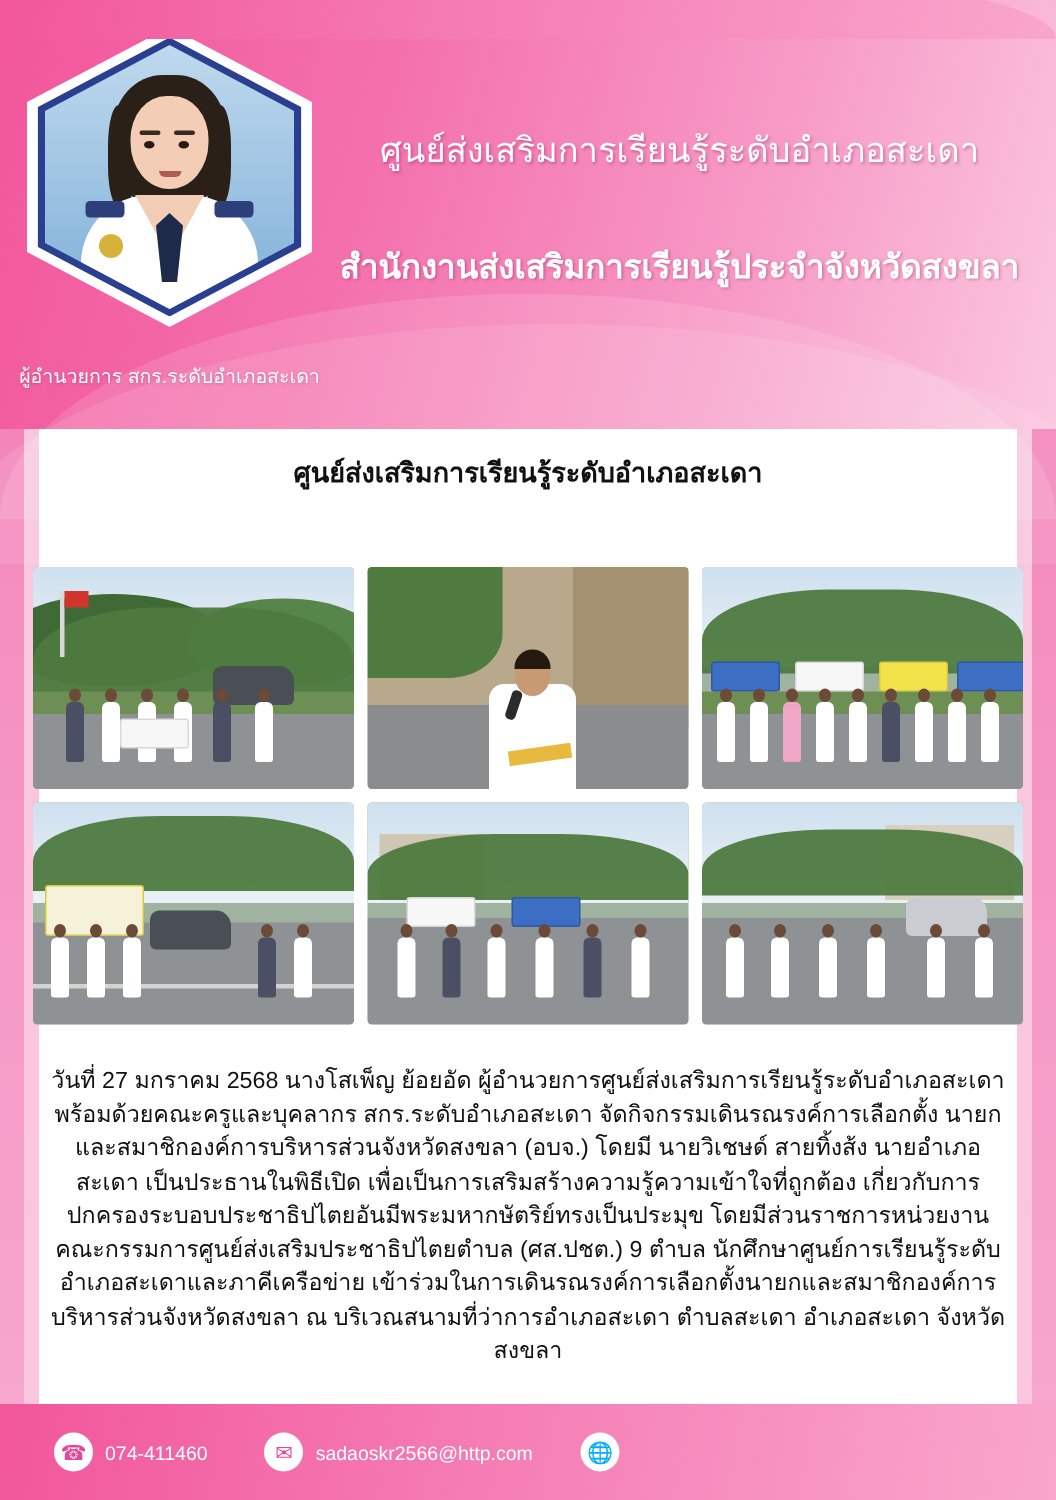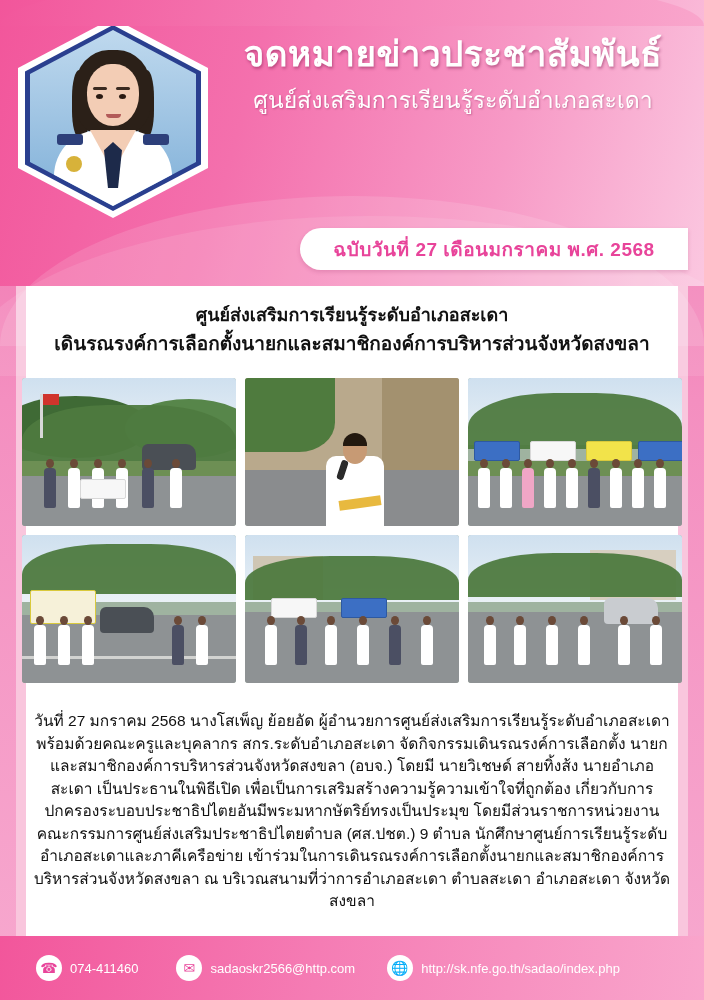--- a/index.html
+++ b/index.html
@@ -274,31 +274,28 @@
         <div class="p-mouth"></div>
         <div class="p-body"></div>
         <div class="p-collar"></div>
         <div class="p-tie"></div>
         <div class="p-epa1"></div>
         <div class="p-epa2"></div>
         <div class="p-badge"></div>
       </div>
     </div>
 
-
-    <div class="title-main">จดหมายข่าวประชาสัมพันธ์</div>
+    <div class="officer-role">ผู้อำนวยการ สกร.ระดับอำเภอสะเดา</div>
+
     <div class="title-sub1">ศูนย์ส่งเสริมการเรียนรู้ระดับอำเภอสะเดา</div>
-
-    <div class="issue-pill">
-      <span>ฉบับวันที่  27  เดือนมกราคม  พ.ศ. 2568</span>
-    </div>
+    <div class="title-sub3">สำนักงานส่งเสริมการเรียนรู้ประจำจังหวัดสงขลา</div>
+
   </div>
 
   <div class="headline1">ศูนย์ส่งเสริมการเรียนรู้ระดับอำเภอสะเดา</div>
-  <div class="headline2">เดินรณรงค์การเลือกตั้งนายกและสมาชิกองค์การบริหารส่วนจังหวัดสงขลา</div>
 
   <div class="photos">
 
     <div class="prow r1">
 
       <div class="photo">
         <div class="sky"></div>
         <div class="trees2"></div>
         <div class="trees3"></div>
         <div class="trees"></div>
@@ -406,17 +403,16 @@
     <div class="fitem f1">
       <div class="ic">☎</div>
       <div class="tx">074-411460</div>
     </div>
     <div class="fitem f2">
       <div class="ic">✉</div>
       <div class="tx">sadaoskr2566@http.com</div>
     </div>
     <div class="fitem f3">
       <div class="ic">🌐</div>
-      <div class="tx">http://sk.nfe.go.th/sadao/index.php</div>
     </div>
   </div>
 
 </div>
 
 </body></html>

